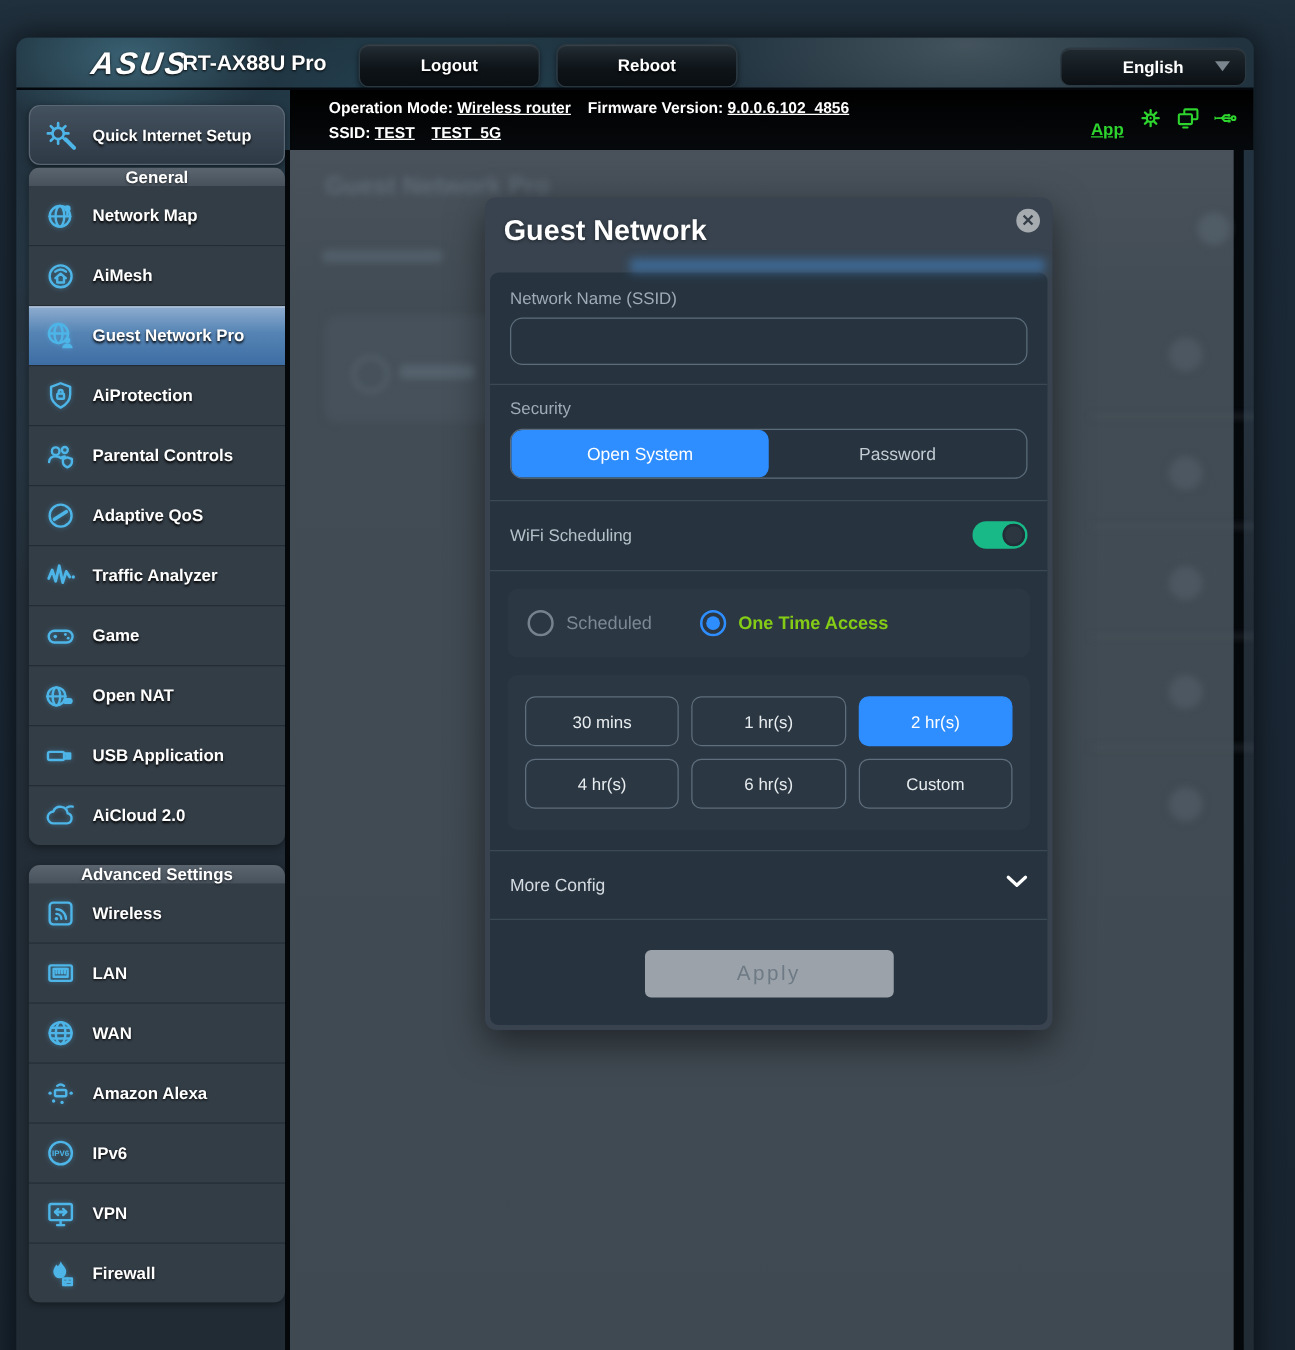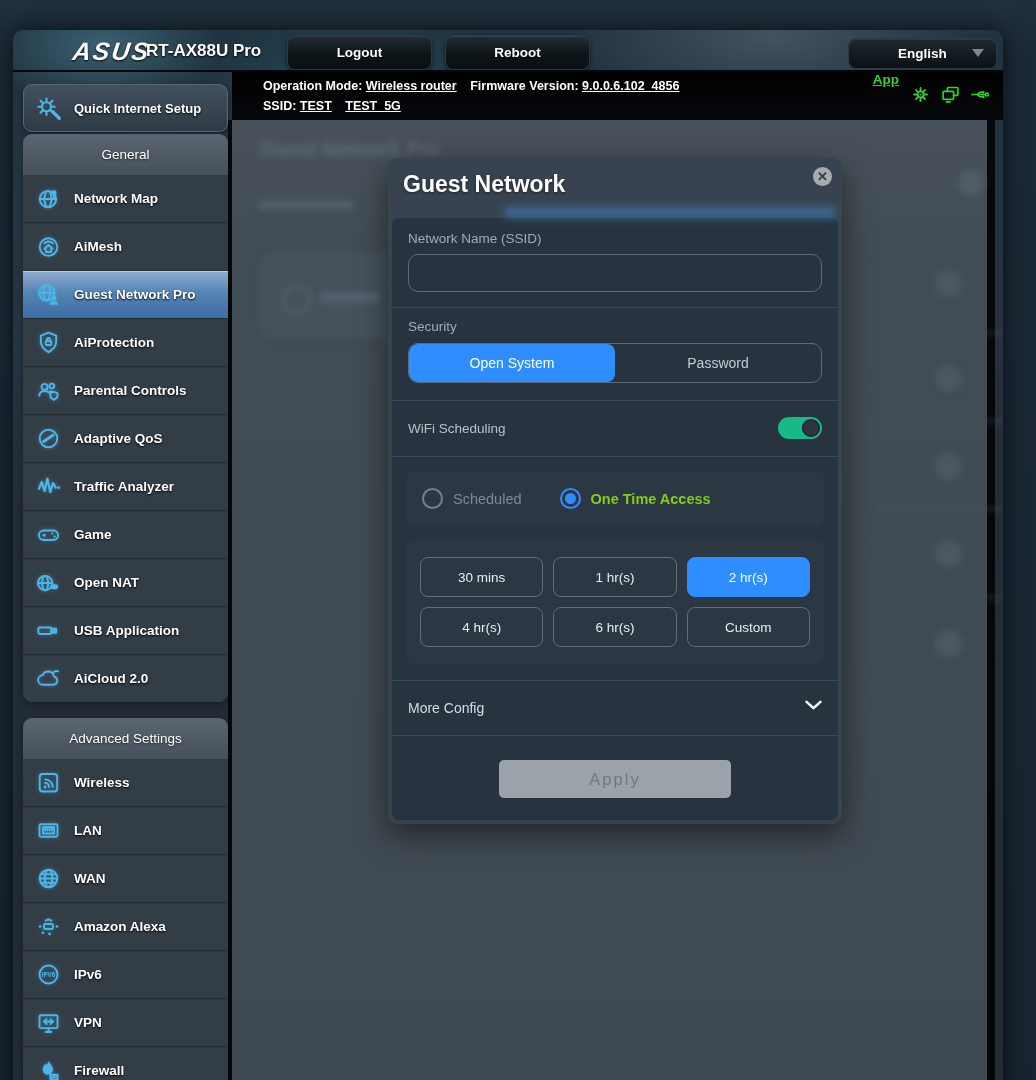--- a/index.html
+++ b/index.html
@@ -24,33 +24,33 @@
   .btn-logout{left:274px;} .btn-reboot{left:432px;}
   .lang{position:absolute;left:835px;top:8px;width:147px;height:29px;border-radius:8px;display:flex;align-items:center;justify-content:center;gap:8px;
     background:linear-gradient(180deg,#1f292f 0,#0b1014 100%);border:1px solid #2c3942;box-shadow:inset 0 1px 0 rgba(255,255,255,.08);color:#fff;font-size:13.5px;font-weight:700;cursor:pointer;}
   .lang .tri{width:0;height:0;border-left:6px solid transparent;border-right:6px solid transparent;border-top:8px solid #7a858d;position:absolute;right:12px;top:10px;}
   .hdr-line{position:absolute;left:0;top:40px;width:990px;height:2px;background:#04080c;}
   
   .info-bar{position:absolute;left:219px;top:42px;width:771px;height:48px;background:linear-gradient(180deg,#000 0,#06090c 100%);}
   .info-text{position:absolute;left:31px;top:4px;color:#fff;font-size:12.5px;font-weight:700;line-height:20px;white-space:nowrap;}
   .info-text a{color:#fff;text-decoration:underline;cursor:pointer;}
   .info-text .gap{display:inline-block;width:10px;}
-  .app-link{position:absolute;right:104px;top:0;color:#2ed52e;font-size:13.5px;font-weight:700;cursor:pointer;text-decoration:underline;}
+  .app-link{position:absolute;right:104px;top:24px;color:#2ed52e;font-size:13.5px;font-weight:700;cursor:pointer;text-decoration:underline;}
   .gicon{position:absolute;top:12px;width:21px;height:21px;color:#2ed52e;cursor:pointer;}
   .gicon svg{width:21px;height:21px;display:block;}
   
   .sidebar{position:absolute;left:10px;top:54px;width:205px;}
   .qis{height:48px;border-radius:9px;background:linear-gradient(180deg,#43505d 0,#2e3a46 100%);border:1px solid #5a6673;box-shadow:0 2px 5px rgba(0,0,0,.4);
     display:flex;align-items:center;gap:10px;padding:0 10px;box-sizing:border-box;cursor:pointer;margin-bottom:2px;}
   .qis .icon{width:30px;height:30px;color:#4db5e8;flex:none;}
   .qis .icon svg{width:30px;height:30px;}
   .qis .lbl{color:#fff;font-size:13px;font-weight:700;line-height:15px;text-shadow:0 1px 2px #000;}
   .side-section{border-radius:9px;overflow:hidden;margin-bottom:16px;box-shadow:0 2px 6px rgba(0,0,0,.35);}
-  .side-header{height:41px;display:flex;align-items:center;justify-content:center;background:linear-gradient(180deg,#5b656f 0,#47515b 100%);
-    color:#fff;font-size:13.5px;font-weight:400;text-shadow:0 1px 2px rgba(0,0,0,.6);}
+  .side-header{height:15px;display:flex;align-items:center;justify-content:center;background:linear-gradient(180deg,#5b656f 0,#47515b 100%);
+    color:#fff;font-size:13.5px;font-weight:700;text-shadow:0 1px 2px rgba(0,0,0,.6);}
   .side-item{height:47px;background:#333d46;border-bottom:1px solid #232c33;display:flex;align-items:center;gap:12px;padding-left:12px;cursor:pointer;}
   .side-item:last-child{border-bottom:none;}
   .side-item .icon{width:27px;height:27px;color:#4db5e8;flex:none;filter:drop-shadow(0 0 2px rgba(77,181,232,.45));}
   .side-item .icon svg{width:27px;height:27px;}
   .side-item .lbl{color:#fff;font-size:13.5px;font-weight:700;text-shadow:0 1px 2px #000;}
   .side-item.sel{background:linear-gradient(180deg,#8fadd0 0,#5584b4 45%,#3e6da4 100%);box-shadow:inset 0 1px 0 rgba(255,255,255,.45);}
   
   .content{position:absolute;left:215px;top:90px;width:767px;height:1010px;box-sizing:border-box;border-left:4px solid #05080b;border-right:8px solid #05080b;
     background:linear-gradient(180deg,#49525b 0,#424c54 120px,#3f4951 100%);}
   .bg-el{position:absolute;filter:blur(3px);}
@@ -94,21 +94,21 @@
   .radio .rlbl{color:#7c8995;font-size:14.5px;}
   .radio.sel .rlbl{color:#84cc16;font-weight:bold;}
   .dur-panel{margin-top:14px;padding:17px 14px;display:grid;grid-template-columns:1fr 1fr 1fr;gap:10px;}
   .dur-btn{height:40px;border-radius:8px;border:1.5px solid #5f6e7c;background:transparent;color:#e8edf0;font-size:13.5px;display:flex;align-items:center;justify-content:center;cursor:pointer;box-sizing:border-box;}
   .dur-btn.sel{background:#2e8eff;border-color:#2e8eff;color:#fff;}
   .sec-more{display:flex;align-items:flex-start;justify-content:space-between;padding-top:19px;padding-bottom:19px;cursor:pointer;gap:27px;}
   .more-lbl{color:#d5dbe0;font-size:14px;}
   .chev{width:17px;height:10px;color:#fff;}
   .chev svg{width:17px;height:10px;display:block;}
   .sec-apply{display:flex;justify-content:center;padding:24px 0 22px 0;}
-  .apply-btn{width:232px;height:38px;border:none;border-radius:5px;background:#9ba2a9;color:#6e7a85;font-size:16.5px;letter-spacing:2px;font-family:inherit;cursor:default;}
+  .apply-btn{width:199px;height:38px;border:none;border-radius:5px;background:#9ba2a9;color:#6e7a85;font-size:16.5px;letter-spacing:2px;font-family:inherit;cursor:default;}
 </style>
 </head>
 <body>
 
 <div class="stage">
   <div class="window">
 
     <div class="app-header">
       <div class="brand">ASUS</div>
       <div class="model">RT-AX88U Pro</div>

